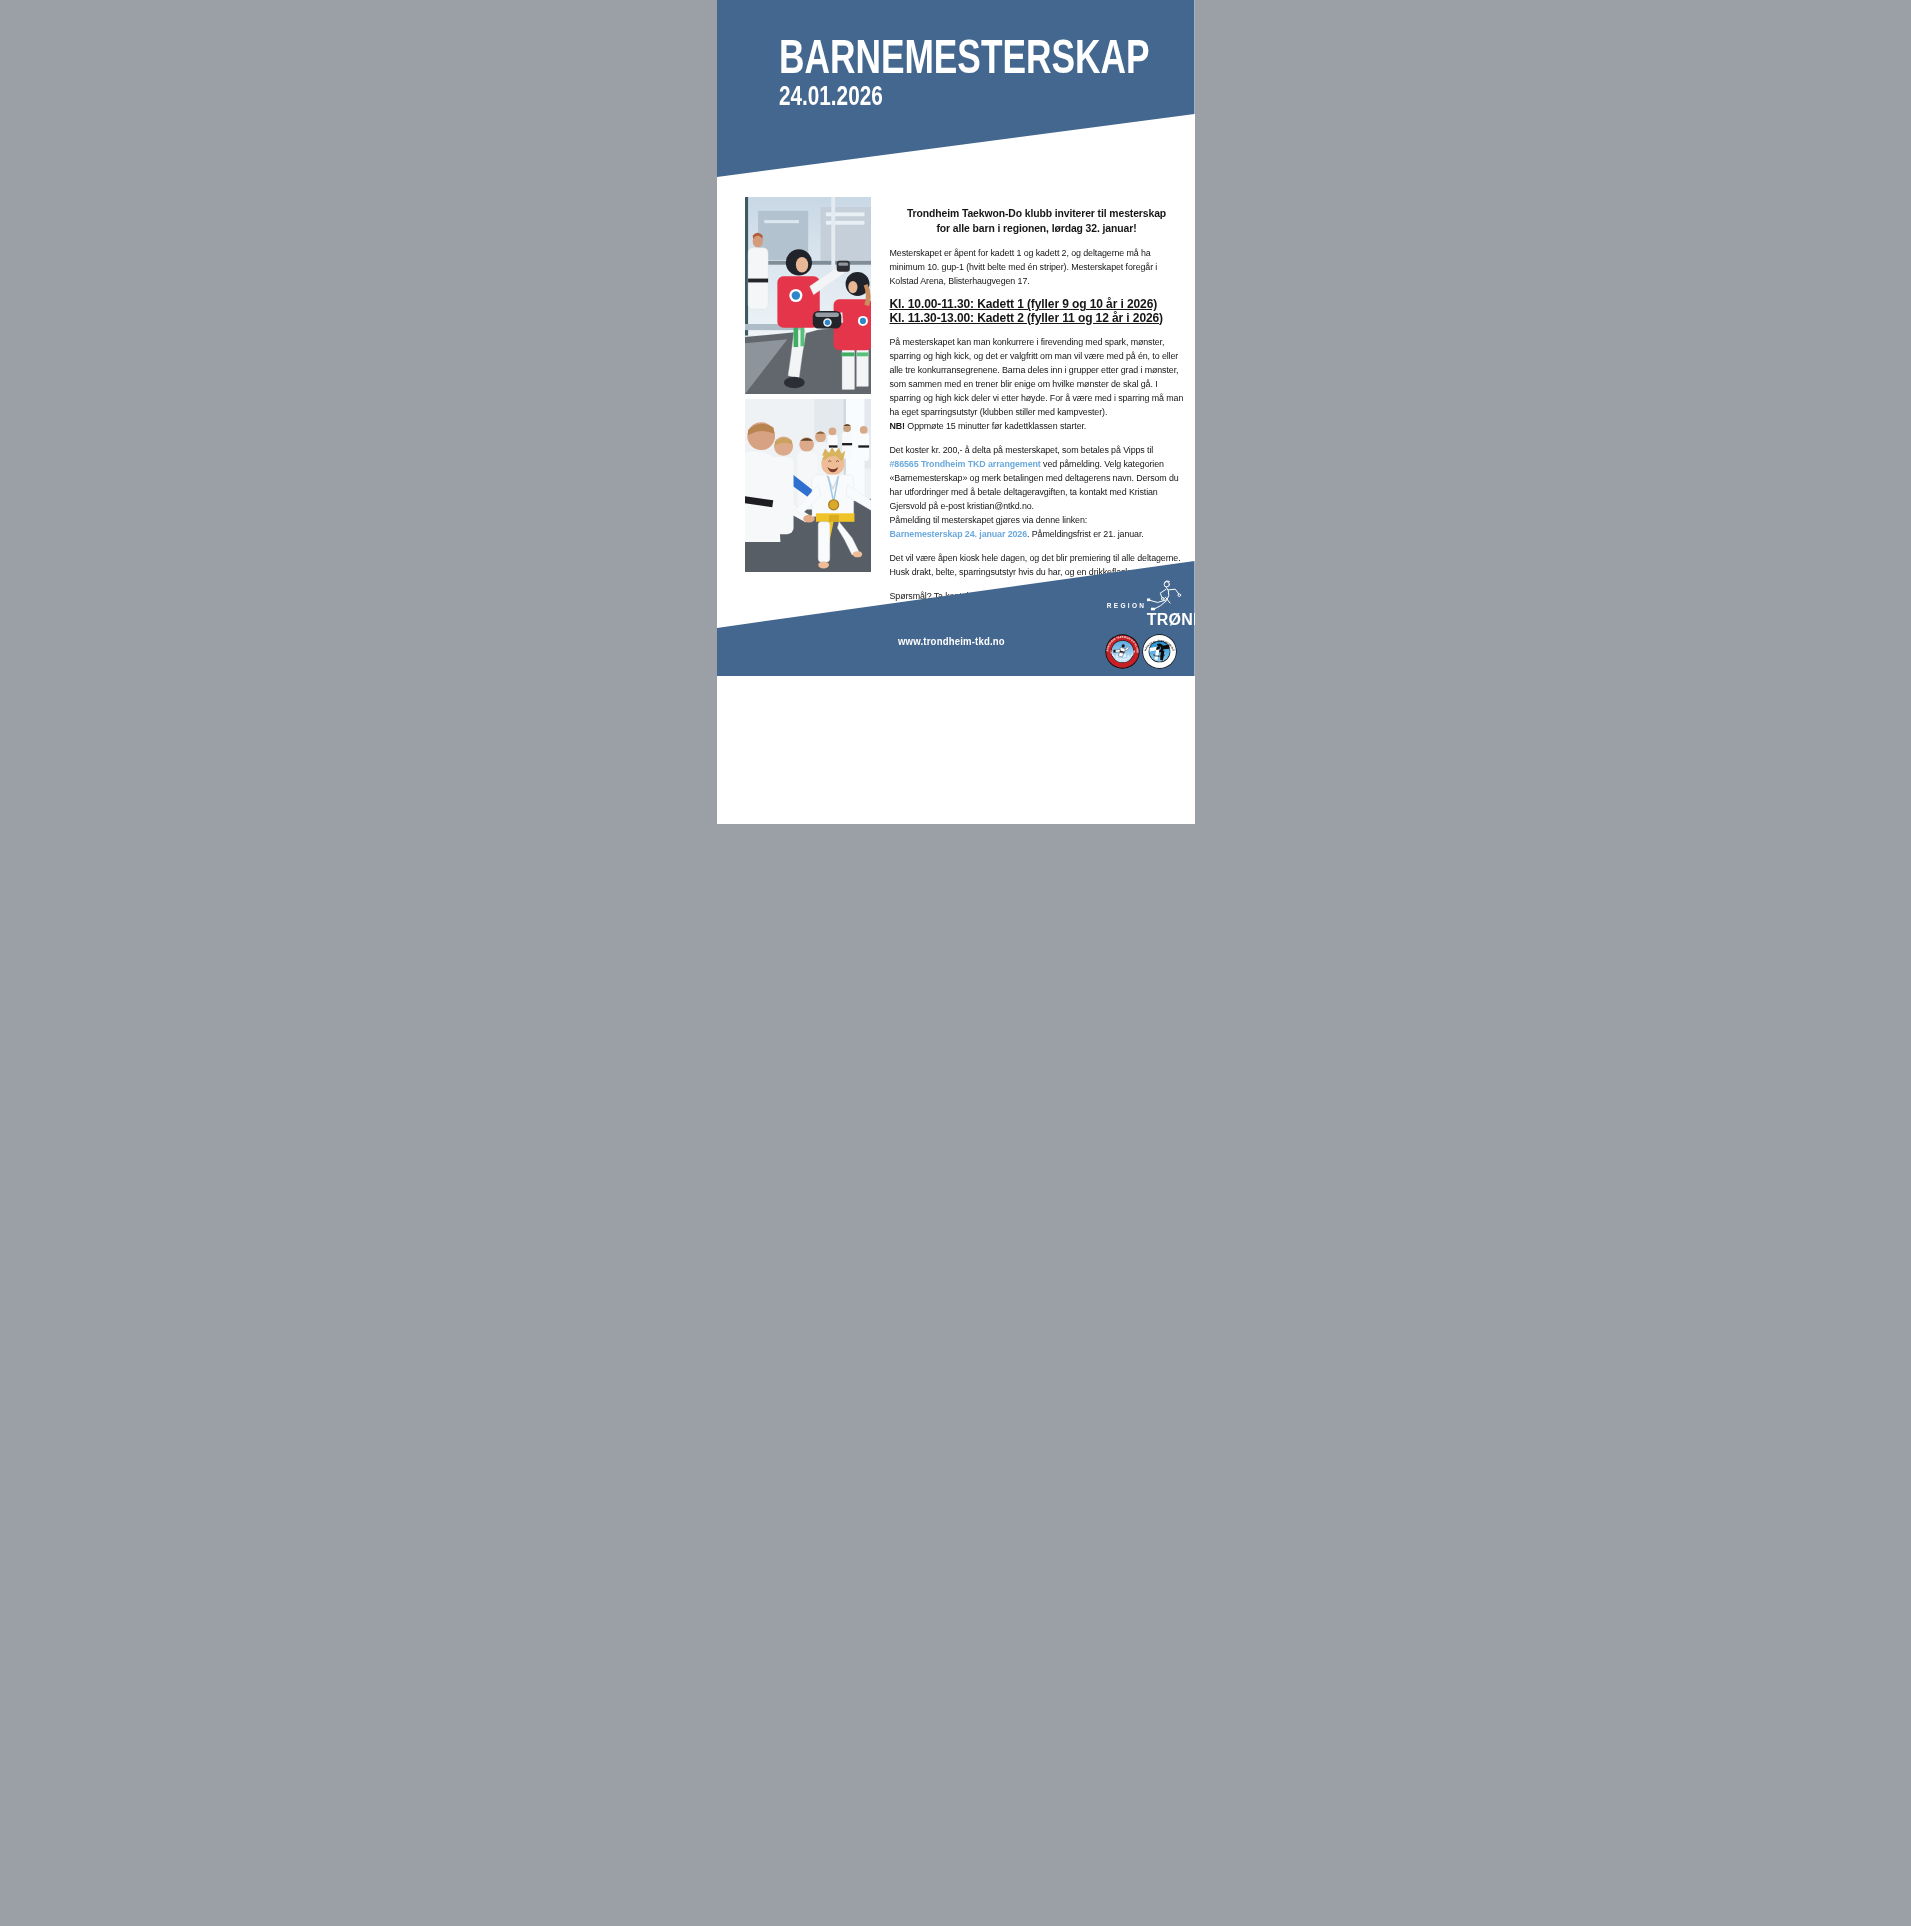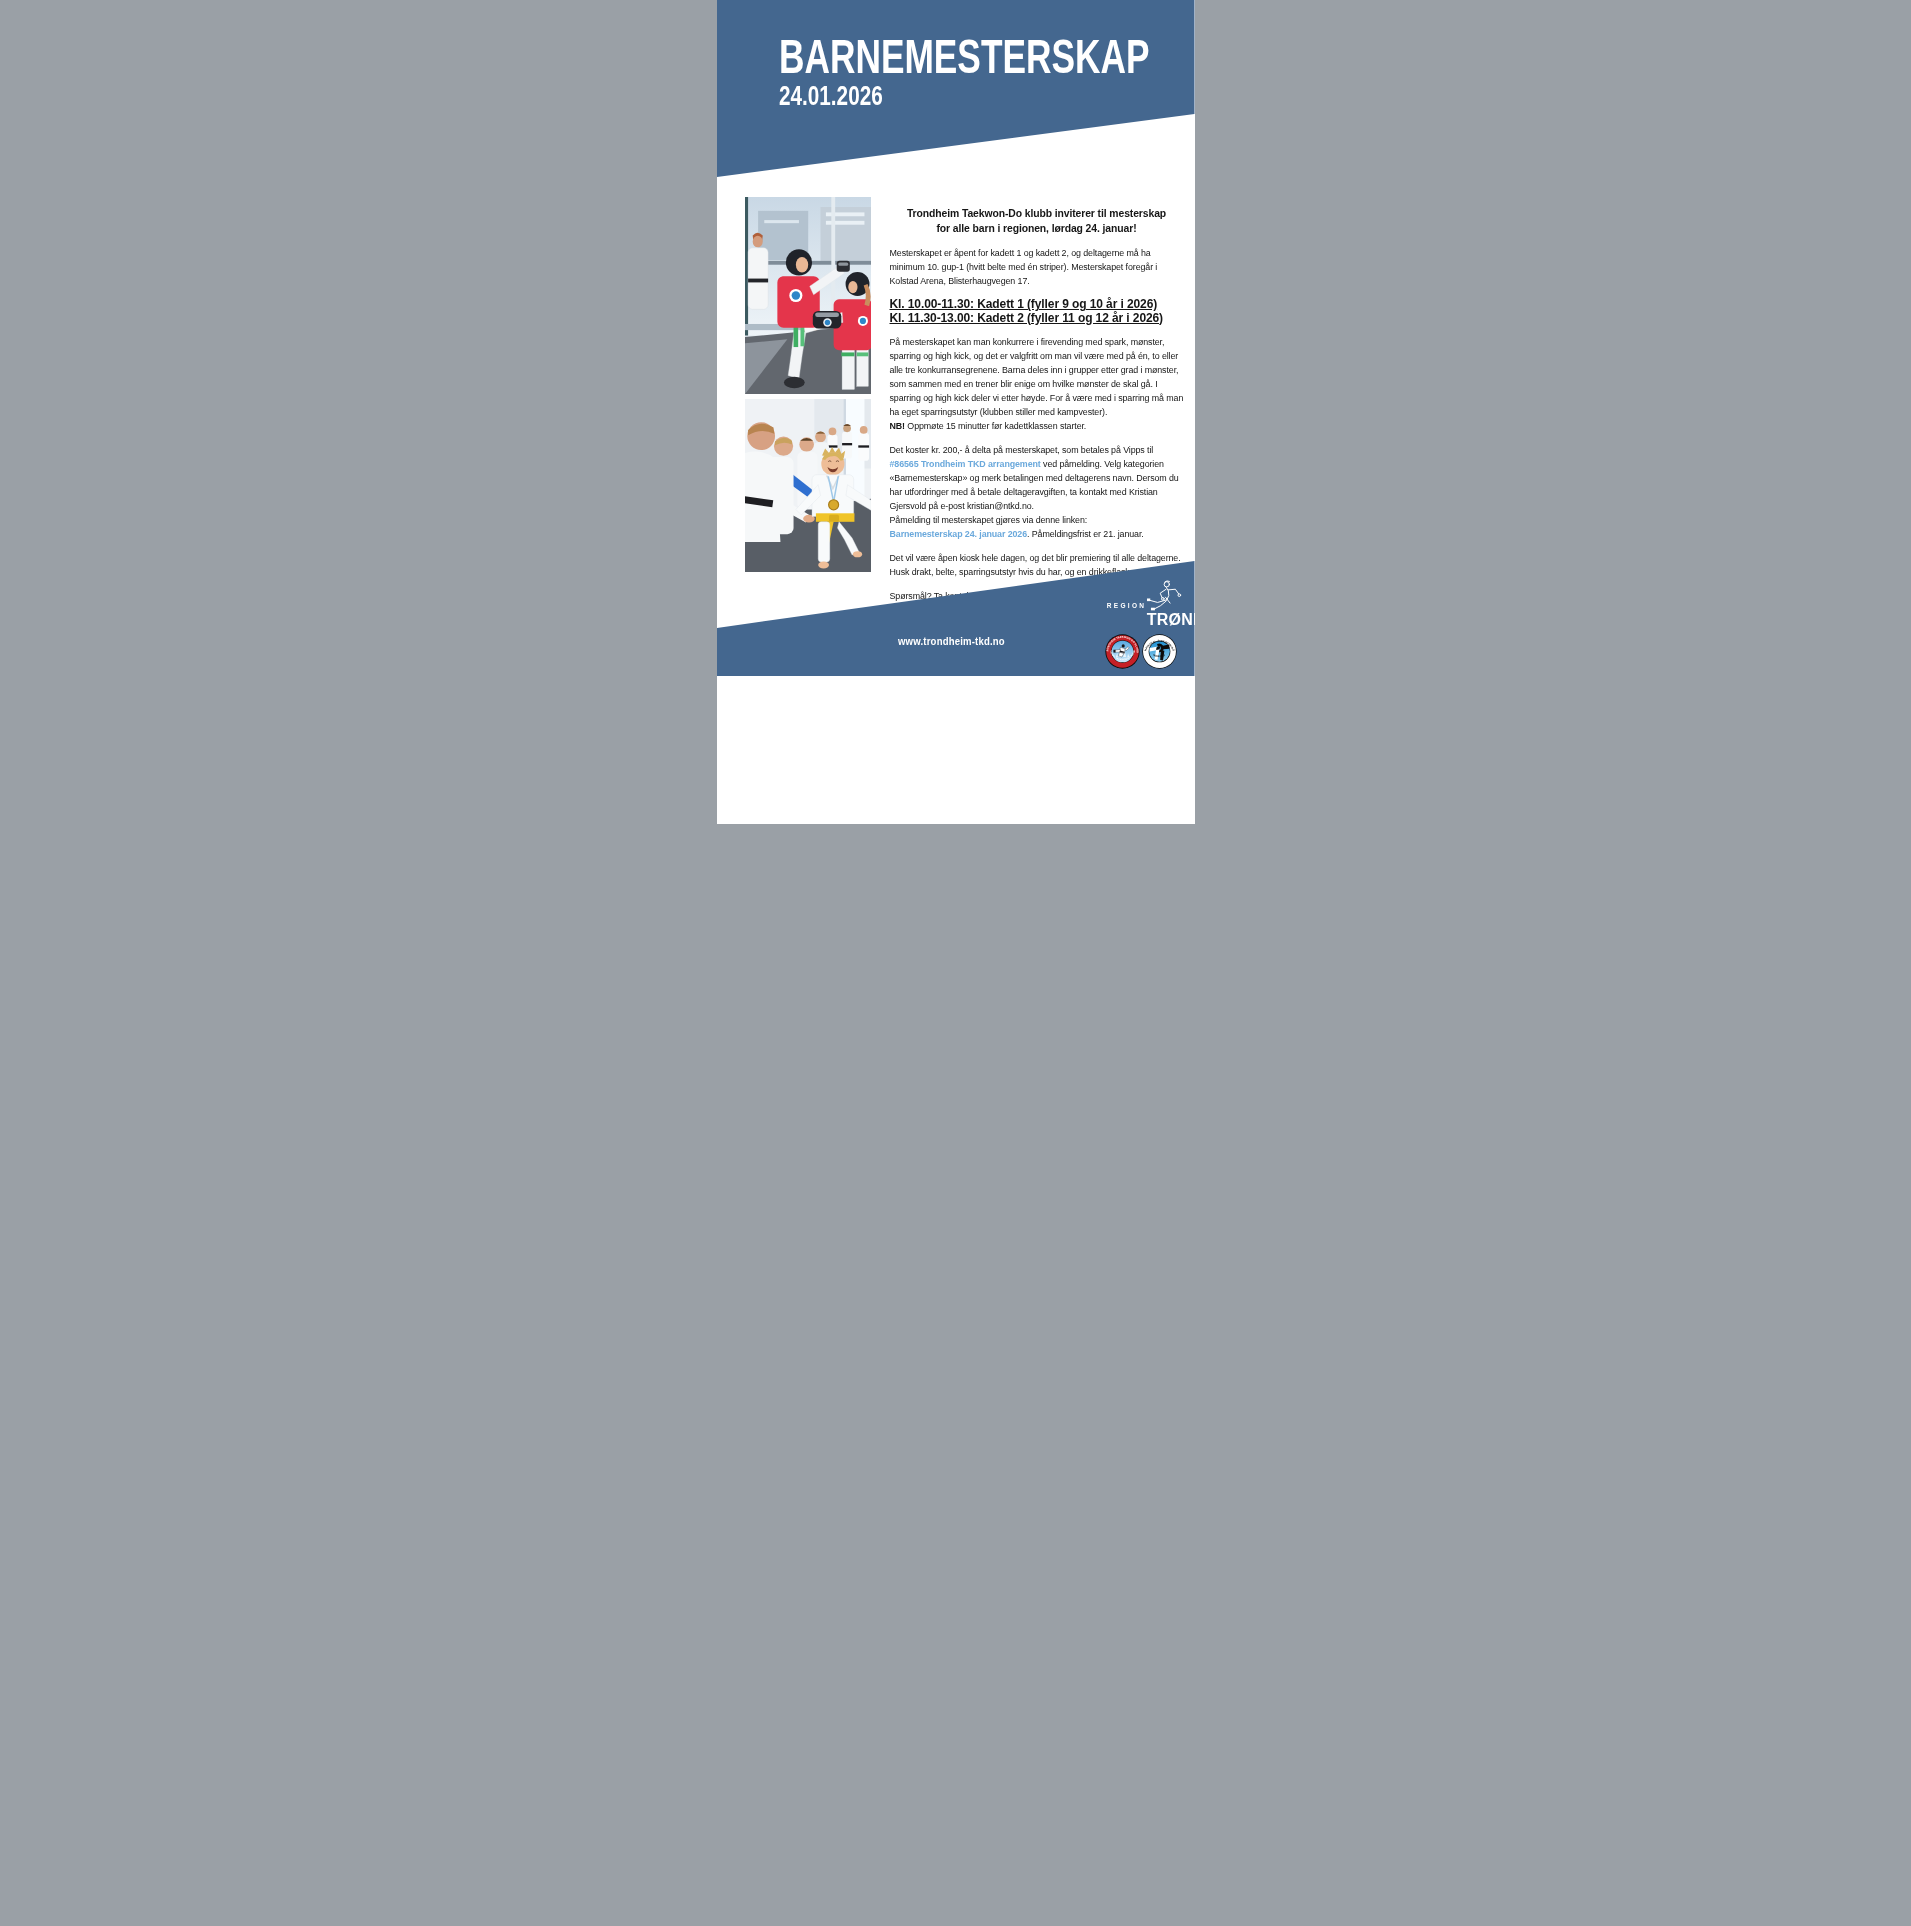--- a/index.html
+++ b/index.html
@@ -175,21 +175,21 @@
         <polygon points="244,318 278,360 296,396 278,404 258,364 240,334" fill="#f8fafb" stroke="#dfe5ea"></polygon>
         <ellipse cx="204" cy="430" rx="14" ry="9" fill="#eebd97"></ellipse>
         <ellipse cx="292" cy="402" rx="12" ry="8" fill="#eebd97"></ellipse>
       </g>
     </svg>
   </div>
 
   <div class="text-col">
       <div class="block heading">
         <div class="heading-line">Trondheim Taekwon-Do klubb inviterer til mesterskap</div>
-        <div class="heading-line">for alle barn i regionen, lørdag 24. januar!</div>
+        <div class="heading-line">for alle barn i regionen, lørdag 32. januar!</div>
       </div>
       <div class="block body">
         <p class="body"><span>Mesterskapet er åpent for kadett 1 og kadett 2, og deltagerne må ha minimum 10. gup-1 (hvitt belte med én striper). Mesterskapet foregår i Kolstad Arena, Blisterhaugvegen 17.</span></p>
       </div>
       <div class="block schedule">
         <div class="schedule-line">Kl. 10.00-11.30: Kadett 1 (fyller 9 og 10 år i 2026)</div>
         <div class="schedule-line">Kl. 11.30-13.00: Kadett 2 (fyller 11 og 12 år i 2026)</div>
       </div>
       <div class="block body">
         <p class="body"><span>På mesterskapet kan man konkurrere i firevending med spark, mønster, sparring og high kick, og det er valgfritt om man vil være med på én, to eller alle tre konkurransegrenene. Barna deles inn i grupper etter grad i mønster, som sammen med en trener blir enige om hvilke mønster de skal gå. I sparring og high kick deler vi etter høyde. For å være med i sparring må man ha eget sparringsutstyr (klubben stiller med kampvester).</span><br><span class="b">NB!</span><span> Oppmøte 15 minutter før kadettklassen starter.</span></p>

